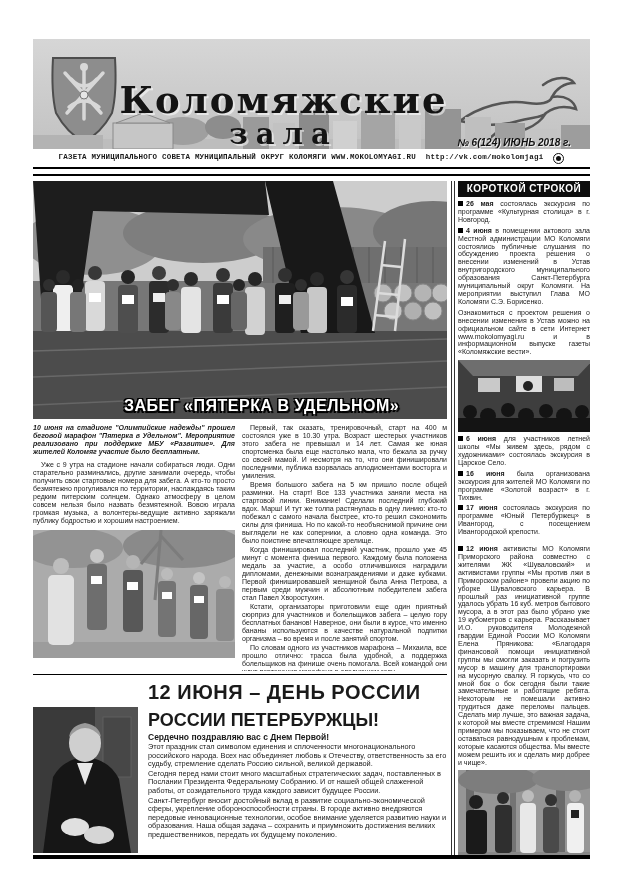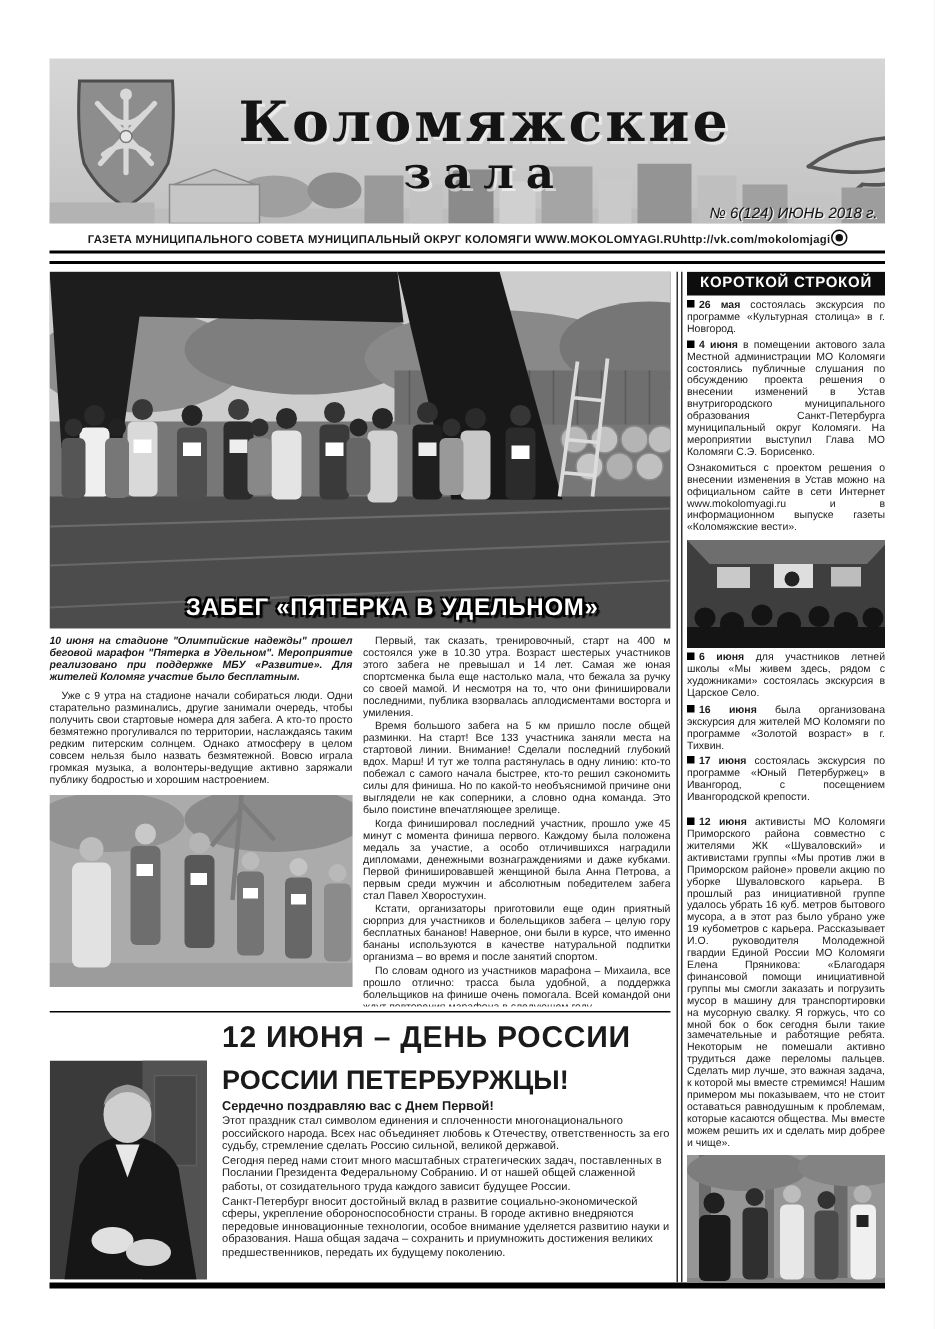--- a/index.html
+++ b/index.html
@@ -1,29 +1,29 @@
 <!DOCTYPE html>
 <html><head>
 <meta charset="utf-8">
 <style>
   html,body{margin:0;padding:0;background:#e8e8e8;}
   body{width:623px;height:886px;overflow:hidden;font-family:"Liberation Sans",sans-serif;color:#1a1a1a;}
   .page{width:623px;height:886px;background:#fff;box-sizing:border-box;padding:39px 33px 0 33px;position:relative;}
   
   .masthead{position:relative;height:110px;background:linear-gradient(#d6d6d6,#c2c2c2);overflow:hidden;}
-  .mh-row{display:flex;align-items:center;height:100%;gap:40px;}
+  .mh-row{display:flex;align-items:flex-end;height:100%;}
   .crest{margin:8px 0 0 16px;flex:0 0 auto;}
   .titlebox{flex:1;text-align:center;margin-top:4px;position:relative;z-index:2;}
   .t1{font-family:"DejaVu Serif",serif;font-weight:700;font-size:37px;line-height:38px;letter-spacing:2px;color:#141414;text-shadow:2px 2px 0 rgba(255,255,255,.55);}
   .t2{font-family:"DejaVu Serif",serif;font-weight:700;font-size:29px;line-height:30px;letter-spacing:8px;color:#141414;text-shadow:2px 2px 0 rgba(255,255,255,.55);}
   .dove{flex:0 0 auto;margin:14px 12px 0 0;}
   .skyline{position:absolute;left:0;bottom:0;width:100%;height:40px;z-index:1;}
-  .issue{position:absolute;right:5px;bottom:1px;z-index:3;font-size:10px;font-weight:400;font-style:italic;color:#111;text-shadow:1px 1px 0 rgba(255,255,255,.8);}
-  
-  .infoline{display:flex;justify-content:center;align-items:flex-end;margin-top:4px;font-size:7.5px;font-weight:700;letter-spacing:.2px;}
+  .issue{position:absolute;right:19px;bottom:1px;z-index:3;font-size:10px;font-weight:700;font-style:italic;color:#111;text-shadow:1px 1px 0 rgba(255,255,255,.8);}
+  
+  .infoline{display:flex;justify-content:center;align-items:flex-start;gap:10px;margin-top:4px;font-size:7.5px;font-weight:700;letter-spacing:.2px;font-family:Liberation Mono, monospace;}
   .pressmark{width:9px;height:9px;border:1px solid #111;border-radius:50%;position:relative;display:inline-block;}
   .pressmark::after{content:"";position:absolute;left:2px;top:2px;width:5px;height:5px;border-radius:50%;background:#111;}
   .rule2{margin-top:3px;border-top:2px solid #000;border-bottom:2.5px solid #000;height:5px;}
   
   .content{display:flex;margin-top:5px;height:674px;overflow:hidden;}
   .maincol{width:414px;flex:0 0 auto;display:flex;flex-direction:column;}
   .vdiv{flex:0 0 2px;margin:0 3px 0 4px;border-left:1px solid #333;border-right:1px solid #333;}
   .sidebar{flex:1;overflow:hidden;}
   
   .photo-main{position:relative;height:238px;background:#777;overflow:hidden;}

